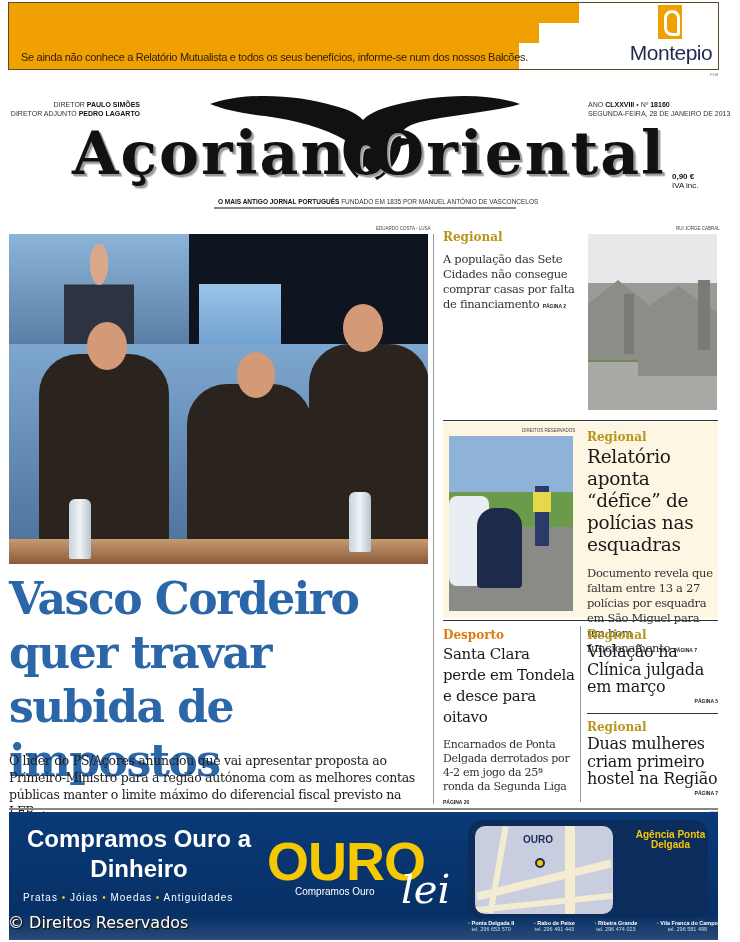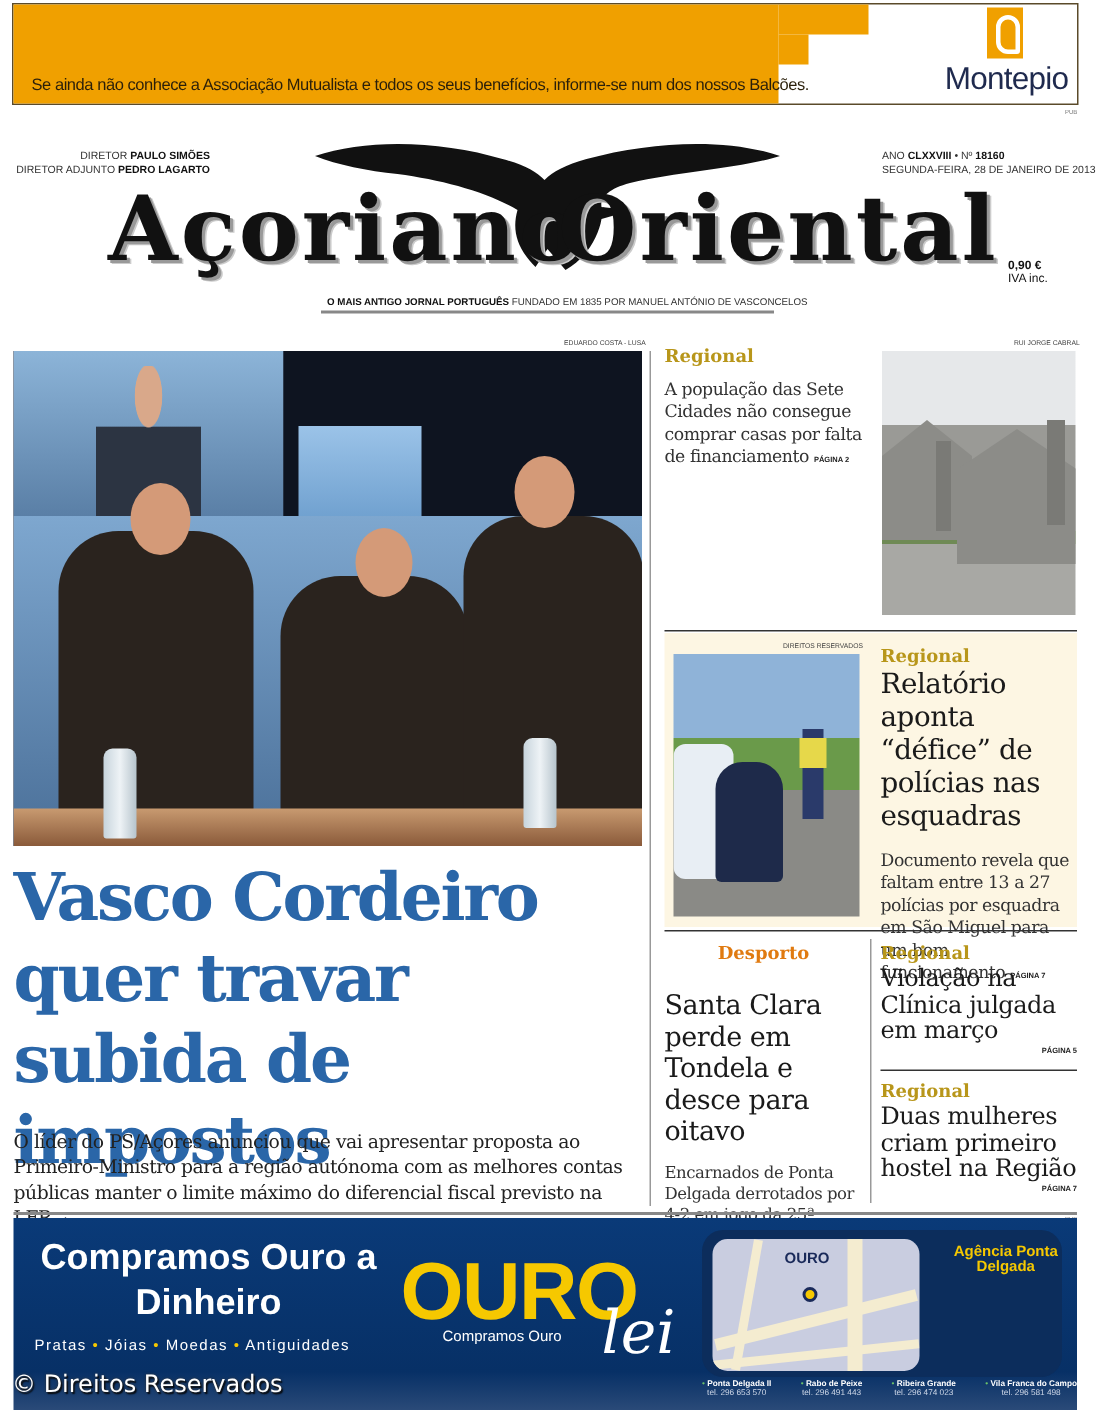--- a/index.html
+++ b/index.html
@@ -48,21 +48,21 @@
   .main-photo .table { position: absolute; left: 0; top: 305px; width: 419px; height: 25px; background: linear-gradient(180deg,#c89a70,#8a5a3a); }
   .main-photo .bottle { position: absolute; width: 22px; height: 60px; background: linear-gradient(90deg,#c7d4dc,#eef3f6,#b6c4cc); border-radius: 6px 6px 2px 2px; }
 
   .col-rule-v { position: absolute; background: #999; width: 1px; }
   .main-headline { position: absolute; left: 9px; top: 572px; width: 425px; font-family: "DejaVu Serif", serif; font-weight: bold; font-size: 44px; line-height: 54px; color: #2a66a8; letter-spacing: -1.5px; }
   .main-lede { position: absolute; left: 9px; top: 752px; width: 420px; font-family: "DejaVu Serif", serif; font-size: 12.5px; line-height: 17px; color: #222; letter-spacing: -0.3px; }
   .pg { font-family: "Liberation Sans", sans-serif; font-size: 5px; font-weight: bold; color: #222; letter-spacing: 0; }
 
   
   .section { font-family: "DejaVu Serif", serif; font-weight: bold; font-size: 12px; color: #b8961a; }
-  .section.sport { color: #e07a10; text-align: center; }
+  .section.sport { color: #e07a10; }
   .story-head { font-family: "DejaVu Serif", serif; font-size: 18.5px; line-height: 22px; color: #1a1a1a; letter-spacing: -0.3px; }
   .story-body { font-family: "DejaVu Serif", serif; font-size: 11.5px; line-height: 15px; color: #333; letter-spacing: -0.3px; }
 
   .s1 { position: absolute; left: 443px; top: 230px; width: 140px; }
   .s1 .story-head { margin-top: 4px; font-size: 20px; line-height: 24px; }
   .s1 .story-body { margin-top: 8px; }
   .photo-houses { position: absolute; left: 588px; top: 234px; width: 129px; height: 176px; background: linear-gradient(180deg,#e6e8ea 0 28%,#9a9a96 28% 68%,#6f8a55 68% 73%,#a8a8a4 73% 100%); overflow: hidden; }
   .photo-houses .house { position: absolute; background: #8c8c88; clip-path: polygon(0 30%,50% 0,100% 30%,100% 100%,0 100%); }
   .photo-houses .chim { position: absolute; background: #7a7a76; }
 
@@ -72,21 +72,21 @@
   .photo-police { position: absolute; left: 449px; top: 436px; width: 124px; height: 175px; background: linear-gradient(180deg,#8fb3d8 0 32%,#6a9a4a 32% 52%,#8a8a86 52% 100%); overflow: hidden; }
   .photo-police .car { position: absolute; left: 0; top: 60px; width: 40px; height: 90px; background: #e8eef4; border-radius: 8px; }
   .photo-police .cop { position: absolute; left: 28px; top: 72px; width: 45px; height: 80px; background: #1e2a4a; border-radius: 18px 18px 4px 4px; }
   .photo-police .man { position: absolute; left: 86px; top: 50px; width: 14px; height: 60px; background: #2a3a6a; }
   .photo-police .vest { position: absolute; left: 84px; top: 56px; width: 18px; height: 20px; background: #e6d84a; }
   .s2 { position: absolute; left: 587px; top: 430px; width: 130px; }
   .s2 .story-head { margin-top: 2px; }
   .s2 .story-body { margin-top: 10px; }
 
   .s3 { position: absolute; left: 443px; top: 628px; width: 132px; }
-  .s3 .story-head { margin-top: 18px; font-size: 18px; line-height: 21px; }
+  .s3 .story-head { margin-top: 2px; font-size: 15px; line-height: 21px; }
   .s3 .story-body { margin-top: 10px; font-size: 11px; line-height: 14px; }
   .s4 { position: absolute; left: 587px; top: 628px; width: 131px; }
   .s4 .story-head { margin-top: 1px; font-size: 16px; line-height: 17.5px; }
   .s5 { position: absolute; left: 587px; top: 720px; width: 131px; }
   .s5 .story-head { margin-top: 1px; font-size: 16px; line-height: 17.5px; }
   .pg-right { text-align: right; display: block; margin-top: 2px; }
 
   
   .bottom-ad { position: absolute; left: 9px; top: 812px; width: 709px; height: 128px; background: linear-gradient(180deg,#0a3a78,#073066 80%,#2a4a78); overflow: hidden; text-decoration: underline; }
   .ba-title { position: absolute; left: 10px; top: 12px; width: 240px; text-align: center; font-family: "Liberation Sans", sans-serif; font-weight: bold; font-size: 24px; line-height: 30px; color: #ffffff; }
@@ -110,21 +110,21 @@
   .ba-branches .dot { color: #6bc36b; }
   .watermark { position: absolute; left: 8px; top: 913px; font-family: "DejaVu Sans", sans-serif; font-size: 16px; color: #ffffff; text-shadow: 0 0 2px #333, 1px 1px 1px #000; white-space: nowrap; }
 </style>
 </head>
 <body>
 
 <div class="top-ad">
   <div class="orange"></div>
   <div class="step1"></div>
   <div class="step2"></div>
-  <div class="sub">Se ainda não conhece a Associação Mutualista e todos os seus benefícios, informe-se num dos nossos Balcões.</div>
+  <div class="sub">Se ainda não conhece a Relatório Mutualista e todos os seus benefícios, informe-se num dos nossos Balcões.</div>
   <div class="logo">
     <div class="mark"></div>
     <div class="brand">Montepio</div>
   </div>
 </div>
 <div class="pub-tag" style="left:710px; top:72px;">PUB</div>
 
 <div class="masthead-left">
   <div><span>DIRETOR </span><b>PAULO SIMÕES</b></div>
   <div><span>DIRETOR ADJUNTO </span><b>PEDRO LAGARTO</b></div>

